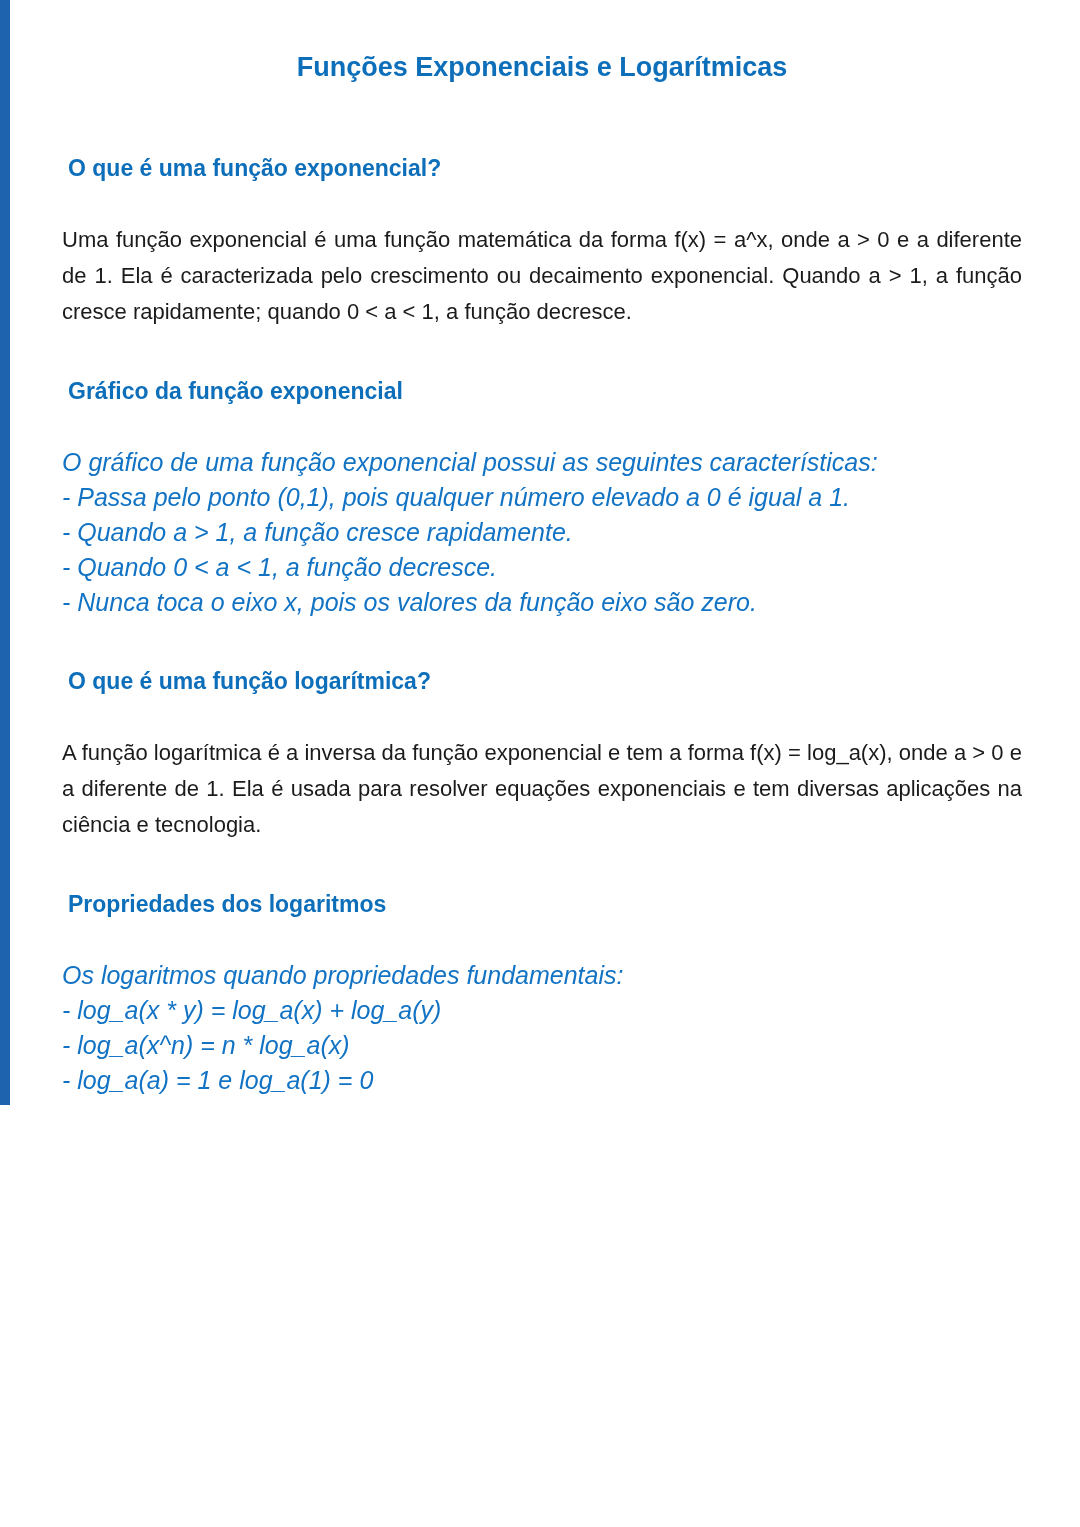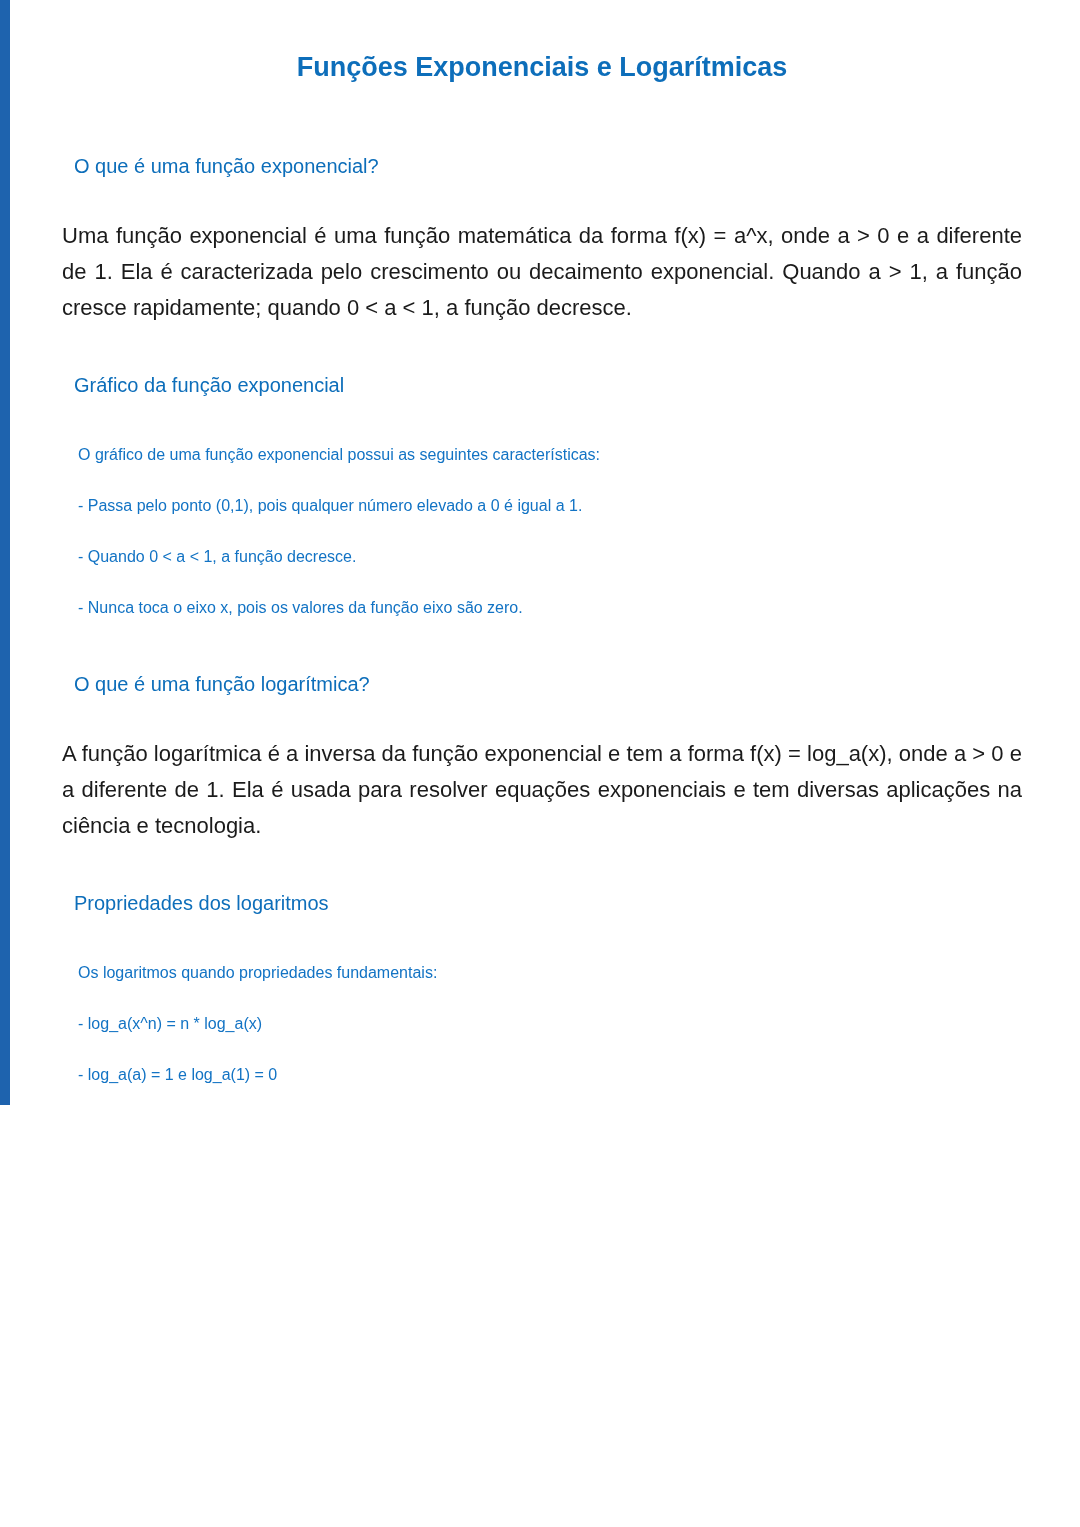--- a/index.html
+++ b/index.html
@@ -34,40 +34,41 @@
     padding:52px 58px 40px 62px;
   }
   .doc-title{
     font-size:27px;
     font-weight:bold;
     color:var(--accent);
     text-align:center;
     margin:0 0 72px 0;
   }
   .heading{
-    font-size:20px;
-    font-weight:normal;
+    font-size:23px;
+    font-weight:bold;
     color:var(--accent);
-    margin:48px 0 40px 12px;
+    margin:48px 0 40px 6px;
   }
   section:first-of-type .heading{
     margin-top:56px;
   }
   .body-par{
     font-size:22px;
     line-height:36px;
     text-align:justify;
     color:var(--ink);
     margin:0;
   }
   .blue-line{
-    font-size:16px;
+    font-size:25px;
     line-height:35px;
     color:var(--blue-text);
-    margin:16px;
+    margin:0;
+    font-style:italic;
   }
 </style>
 </head>
 <body>
 
 <div class="page">
   <div class="accent-bar"></div>
 
   <div class="content">
 
@@ -75,30 +76,32 @@
 
     <section>
       <h2 class="heading">O que é uma função exponencial?</h2>
       <p class="body-par">Uma função exponencial é uma função matemática da forma f(x) = a^x, onde a &gt; 0 e a diferente de 1. Ela é caracterizada pelo crescimento ou decaimento exponencial. Quando a &gt; 1, a função cresce rapidamente; quando 0 &lt; a &lt; 1, a função decresce.</p>
     </section>
 
     <section>
       <h2 class="heading">Gráfico da função exponencial</h2>
       <p class="blue-line">O gráfico de uma função exponencial possui as seguintes características:</p>
       <p class="blue-line">- Passa pelo ponto (0,1), pois qualquer número elevado a 0 é igual a 1.</p>
+      <p class="blue-line">- Quando a &gt; 1, a função cresce rapidamente.</p>
       <p class="blue-line">- Quando 0 &lt; a &lt; 1, a função decresce.</p>
       <p class="blue-line">- Nunca toca o eixo x, pois os valores da função eixo são zero.</p>
     </section>
 
     <section>
       <h2 class="heading">O que é uma função logarítmica?</h2>
       <p class="body-par">A função logarítmica é a inversa da função exponencial e tem a forma f(x) = log_a(x), onde a &gt; 0 e a diferente de 1. Ela é usada para resolver equações exponenciais e tem diversas aplicações na ciência e tecnologia.</p>
     </section>
 
     <section>
       <h2 class="heading">Propriedades dos logaritmos</h2>
       <p class="blue-line">Os logaritmos quando propriedades fundamentais:</p>
+      <p class="blue-line">- log_a(x * y) = log_a(x) + log_a(y)</p>
       <p class="blue-line">- log_a(x^n) = n * log_a(x)</p>
       <p class="blue-line">- log_a(a) = 1 e log_a(1) = 0</p>
     </section>
 
   </div>
 </div>
 
 </body></html>

